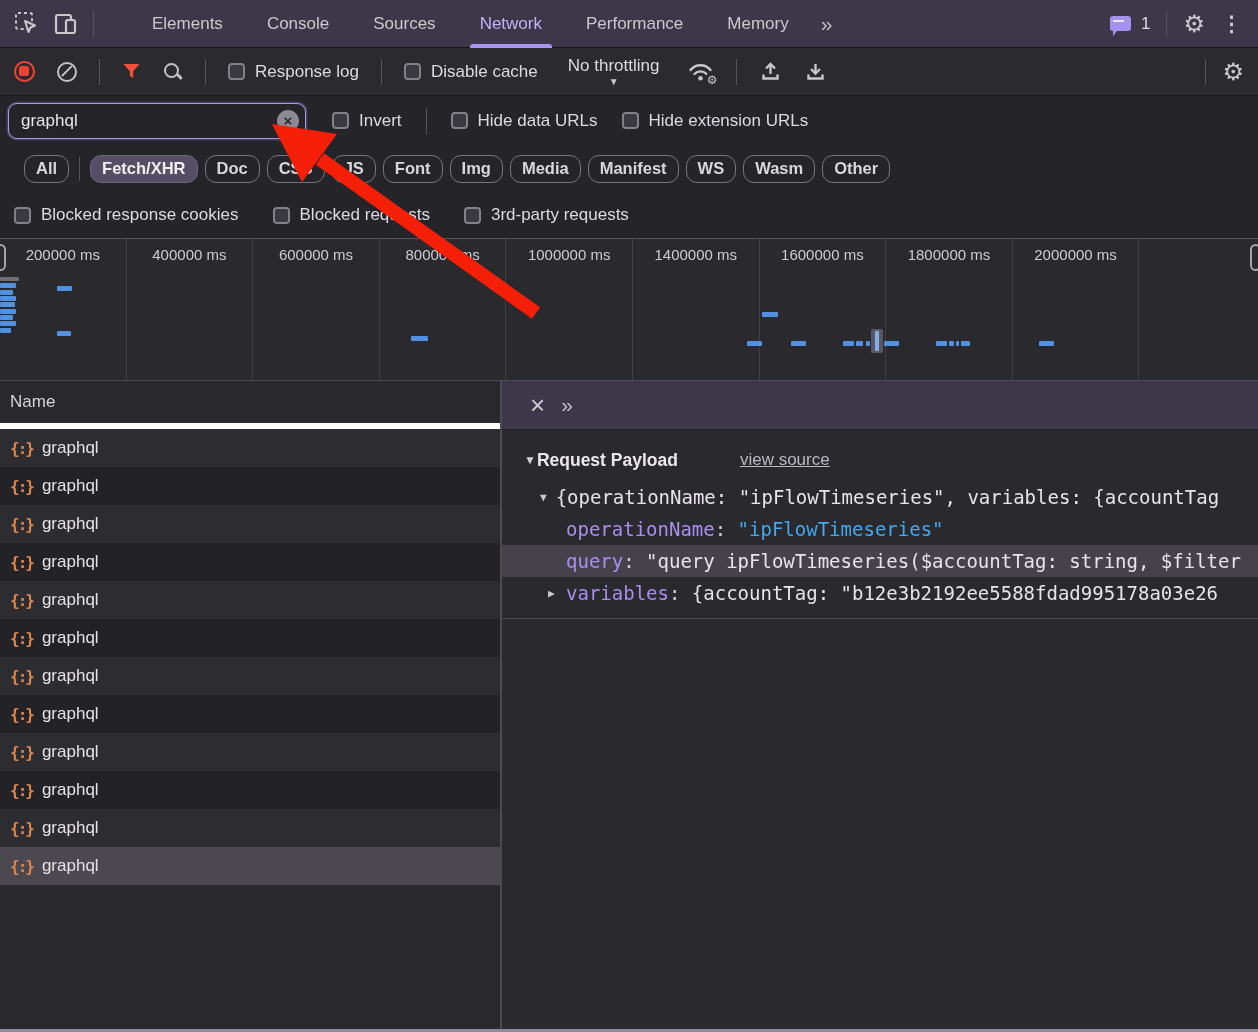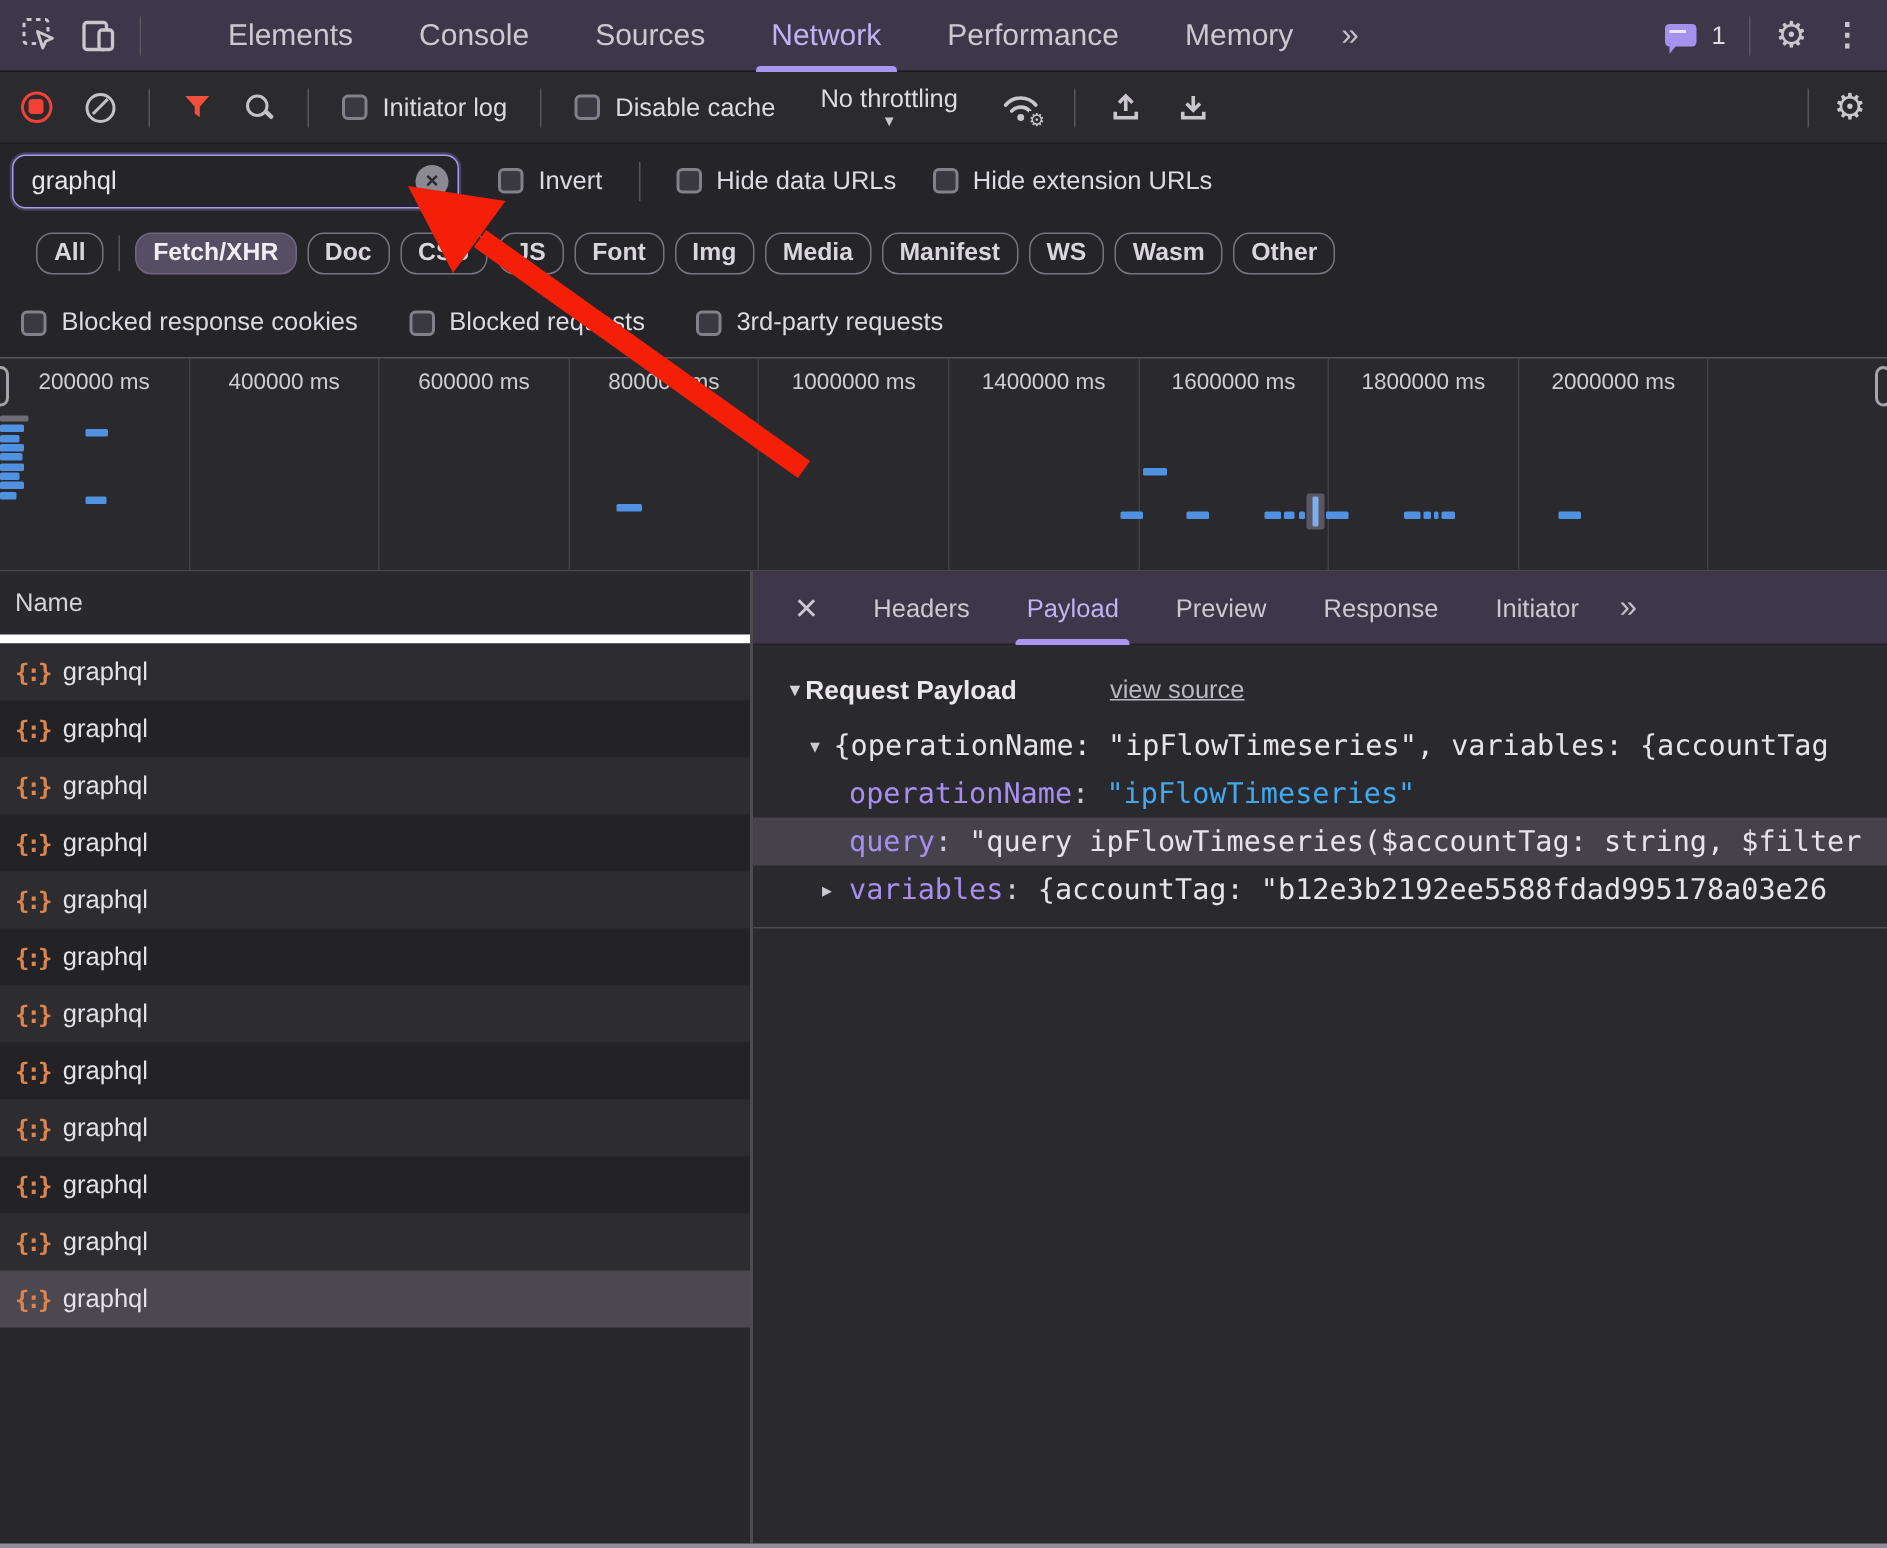--- a/index.html
+++ b/index.html
@@ -19,21 +19,21 @@
   .blockedrow{ left:0; right:0; top:192px; height:46px; background:#252429; display:flex; align-items:center; padding-left:14px; gap:34px; }
   .overview { left:0; right:0; top:238px; height:143px; background:#2a292d; border-top:1px solid #56545b; border-bottom:1px solid #4b4952; }
   .split    { left:0; right:0; top:381px; bottom:3px; }
   .bottomstrip { left:0; right:0; bottom:0; height:3px; background:#8f8d96; }
 
   
   .winicons { display:flex; align-items:center; gap:14px; padding:0 14px 0 14px; }
   .insp-svg, .dev-svg { display:block; }
   .bardiv { width:1px; height:26px; background:#57545e; }
   .tabs { display:flex; align-items:center; height:48px; margin-left:22px; gap:0; }
-  .tab { position:relative; height:48px; line-height:48px; padding:0 22px; font-size:20px; color:#cac8d0; cursor:default; }
+  .tab { position:relative; height:48px; line-height:48px; padding:0 22px; font-size:17px; color:#cac8d0; cursor:default; }
   .tab.active { color:#c0b2f4; }
   .tab.active::after { content:""; position:absolute; left:12px; right:12px; bottom:0; height:3.5px; border-radius:3px 3px 0 0; background:#a895f2; }
   .more-tabs { color:#c2c0c8; font-size:21px; padding:0 10px; letter-spacing:-2px; }
   .tb-right { margin-left:auto; display:flex; align-items:center; gap:16px; padding-right:16px; }
   .bubble { position:relative; width:21px; height:15px; background:#a493ee; border-radius:3px; }
   .bubble::before { content:""; position:absolute; left:3px; top:4px; width:11px; height:2px; background:#e9e6f8; }
   .bubble::after { content:""; position:absolute; left:3px; bottom:-5px; border:5px solid transparent; border-top-color:#a493ee; border-left-color:#a493ee; border-width:5px 4px; }
   .msgcount { font-size:17px; color:#dddbe2; margin-left:-6px; }
   .gear { font-size:24px; color:#c9c7cd; line-height:1; }
   .kebab { font-size:21px; color:#c9c7cd; font-weight:bold; line-height:1; }
@@ -160,21 +160,21 @@
       <span class="rec"></span>
       <span class="block"></span>
       <div class="bardiv"></div>
       <svg width="19" height="17" viewBox="0 0 19 17">
         <path d="M1.5 1 h16 l-6.3 7.2 v7 l-3.4 -2.4 v-4.6 Z" fill="#f0503c"></path>
       </svg>
       <span class="search-ico"></span>
       <div class="bardiv"></div>
       <label class="cblab">
         <span class="cb"></span>
-        <span>Initiator log</span>
+        <span>Response log</span>
       </label>
       <div class="bardiv"></div>
       <label class="cblab">
         <span class="cb"></span>
         <span>Disable cache</span>
       </label>
       <div class="throt">
         <span>No throttling</span>
         <span class="caret">▼</span>
       </div>
@@ -353,27 +353,20 @@
           <div class="req-row even selected">
             <span class="json-ico">{:}</span>
             <span>graphql</span>
           </div>
         </div>
     </div>
     <div class="vdivider"></div>
     <div class="rightpane">
       <div class="dtabbar">
         <span class="dclose">×</span>
-        <div class="dtabs">
-            <div class="dtab">Headers</div>
-            <div class="dtab active">Payload</div>
-            <div class="dtab">Preview</div>
-            <div class="dtab">Response</div>
-            <div class="dtab">Initiator</div>
-          </div>
         <span class="dmore">»</span>
       </div>
       <div class="p-title">
         <span class="p-tri">▼</span>
         <span class="p-name">Request Payload</span>
         <span class="viewsrc">view source</span>
       </div>
       <div class="p-line p-preview mono">
         <span class="tri">▼</span><span class="pplain">{operationName: "ipFlowTimeseries", variables: {accountTag</span>
       </div>

